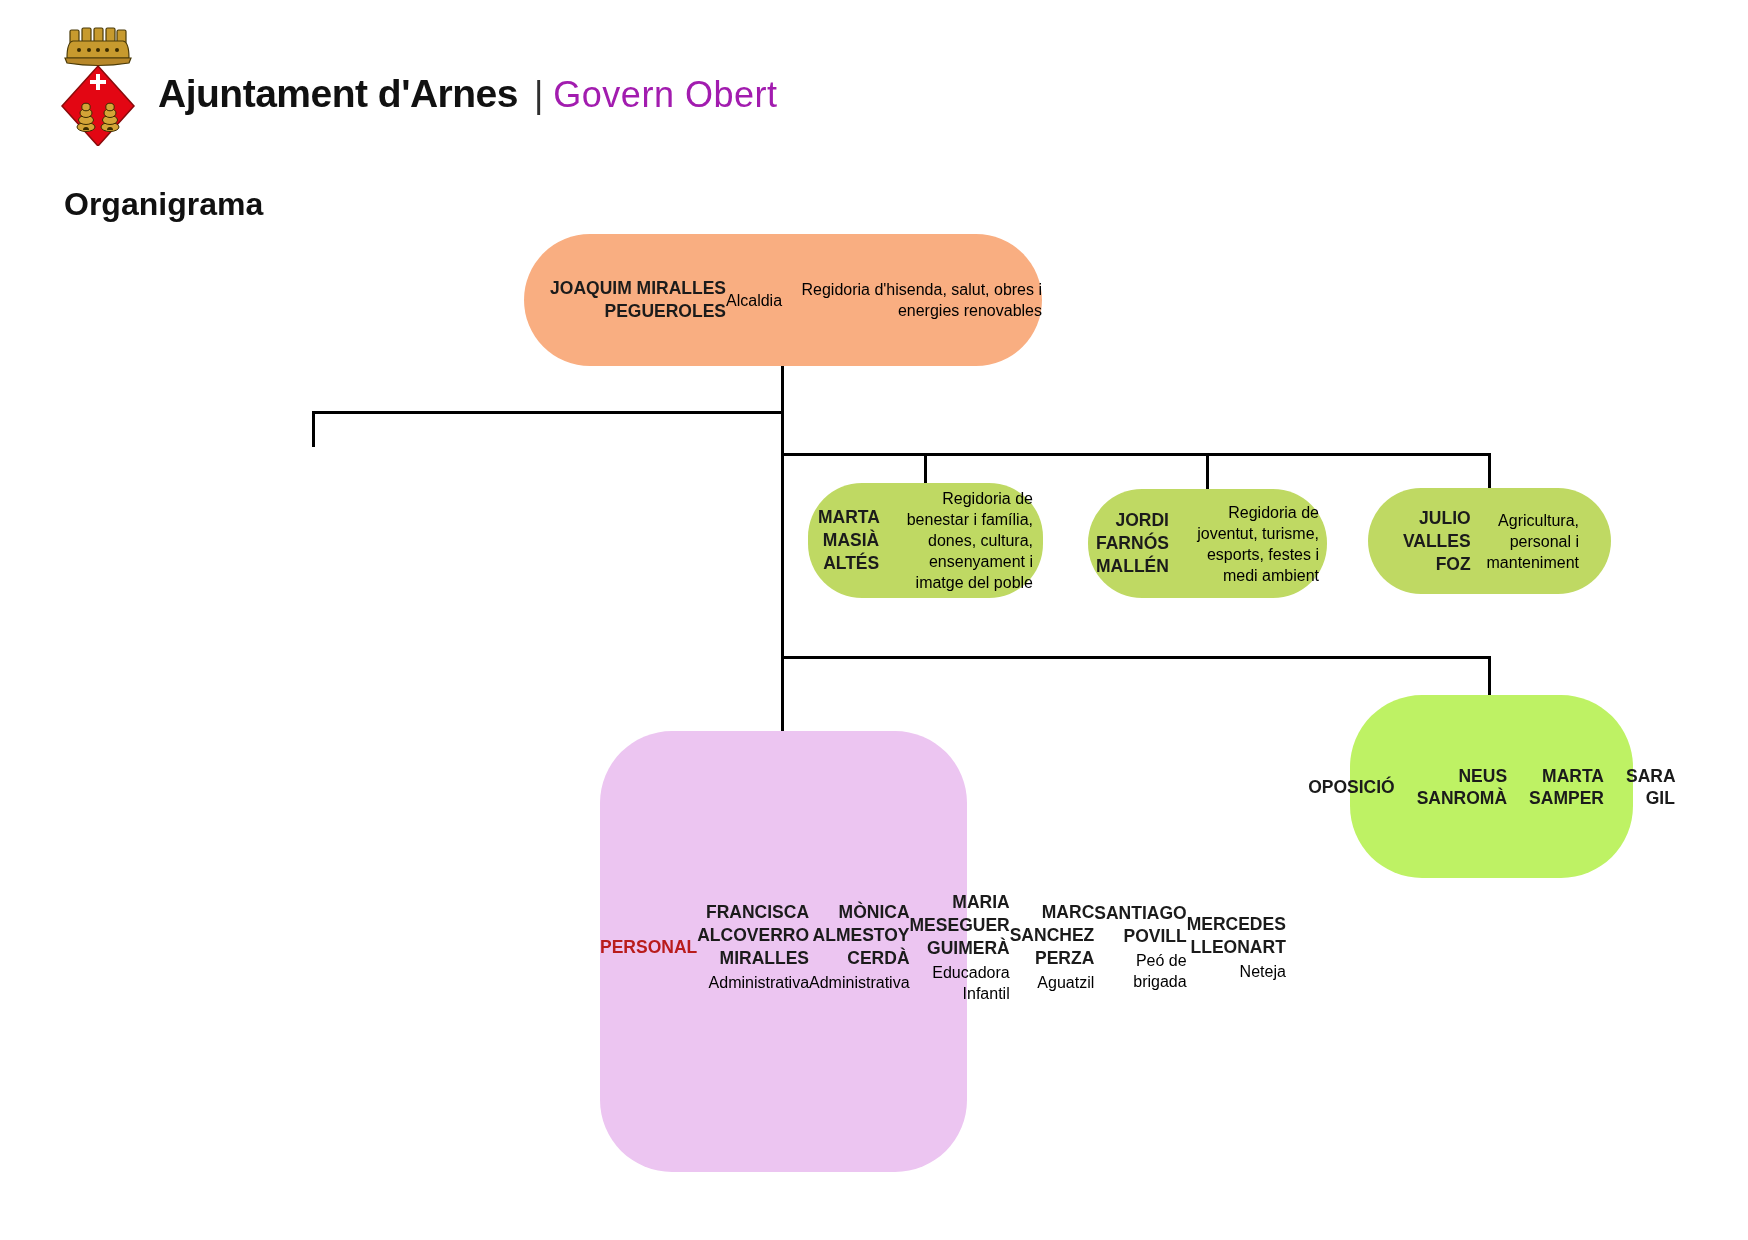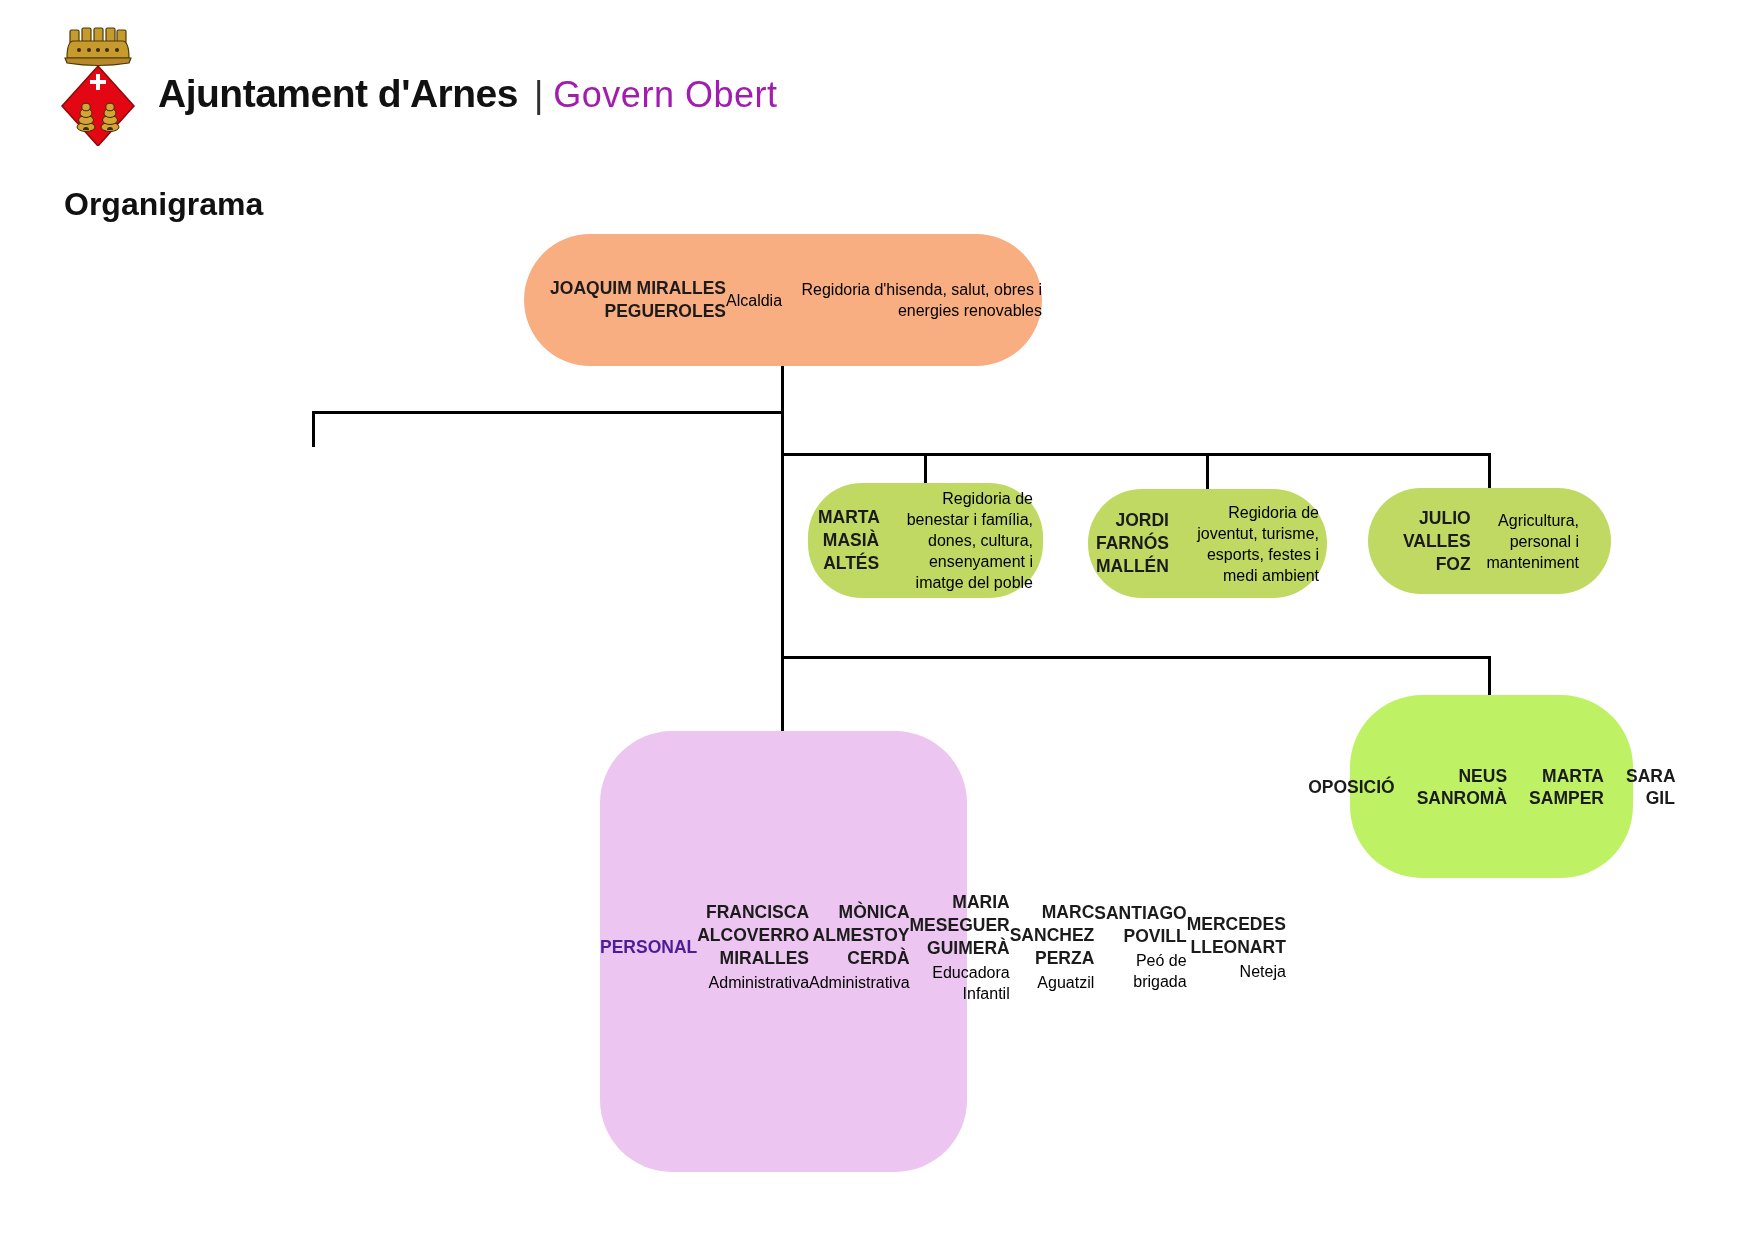--- a/index.html
+++ b/index.html
@@ -42,21 +42,21 @@
   .node-green     { border-radius:54px; background:#BFD963; }
   .node-marta     { left:808px;  top:483px; width:235px; height:115px; padding:0 10px; }
   .node-jordi     { left:1088px; top:489px; width:239px; height:109px; padding:12px 8px; }
   .node-julio     { left:1368px; top:488px; width:243px; height:106px; padding:12px 32px; }
 
   .node-personal {
     left:600px; top:731px; width:367px; height:441px;
     border-radius:72px; background:#ECC5F1;
     justify-content:flex-start; padding-top:11px;
   }
-  .node-personal .box-title { font-weight:700; font-size:17.5px; line-height:22px; color:#4c1d95; margin-bottom:20px; }
+  .node-personal .box-title { font-weight:700; font-size:17.5px; line-height:22px; color:#b91c1c; margin-bottom:20px; }
   .staff-entry { margin-bottom:20px; }
   .staff-entry .name { display:block; }
   .staff-entry .role { display:block; margin-top:2px; }
 
   .node-oposicio {
     left:1350px; top:695px; width:283px; height:183px;
     border-radius:72px; background:#bef264;
     gap:22px;
   }
   .node-oposicio .box-title, .node-oposicio .name { font-weight:700; font-size:17.5px; line-height:22px; color:#1b1b1b; }

